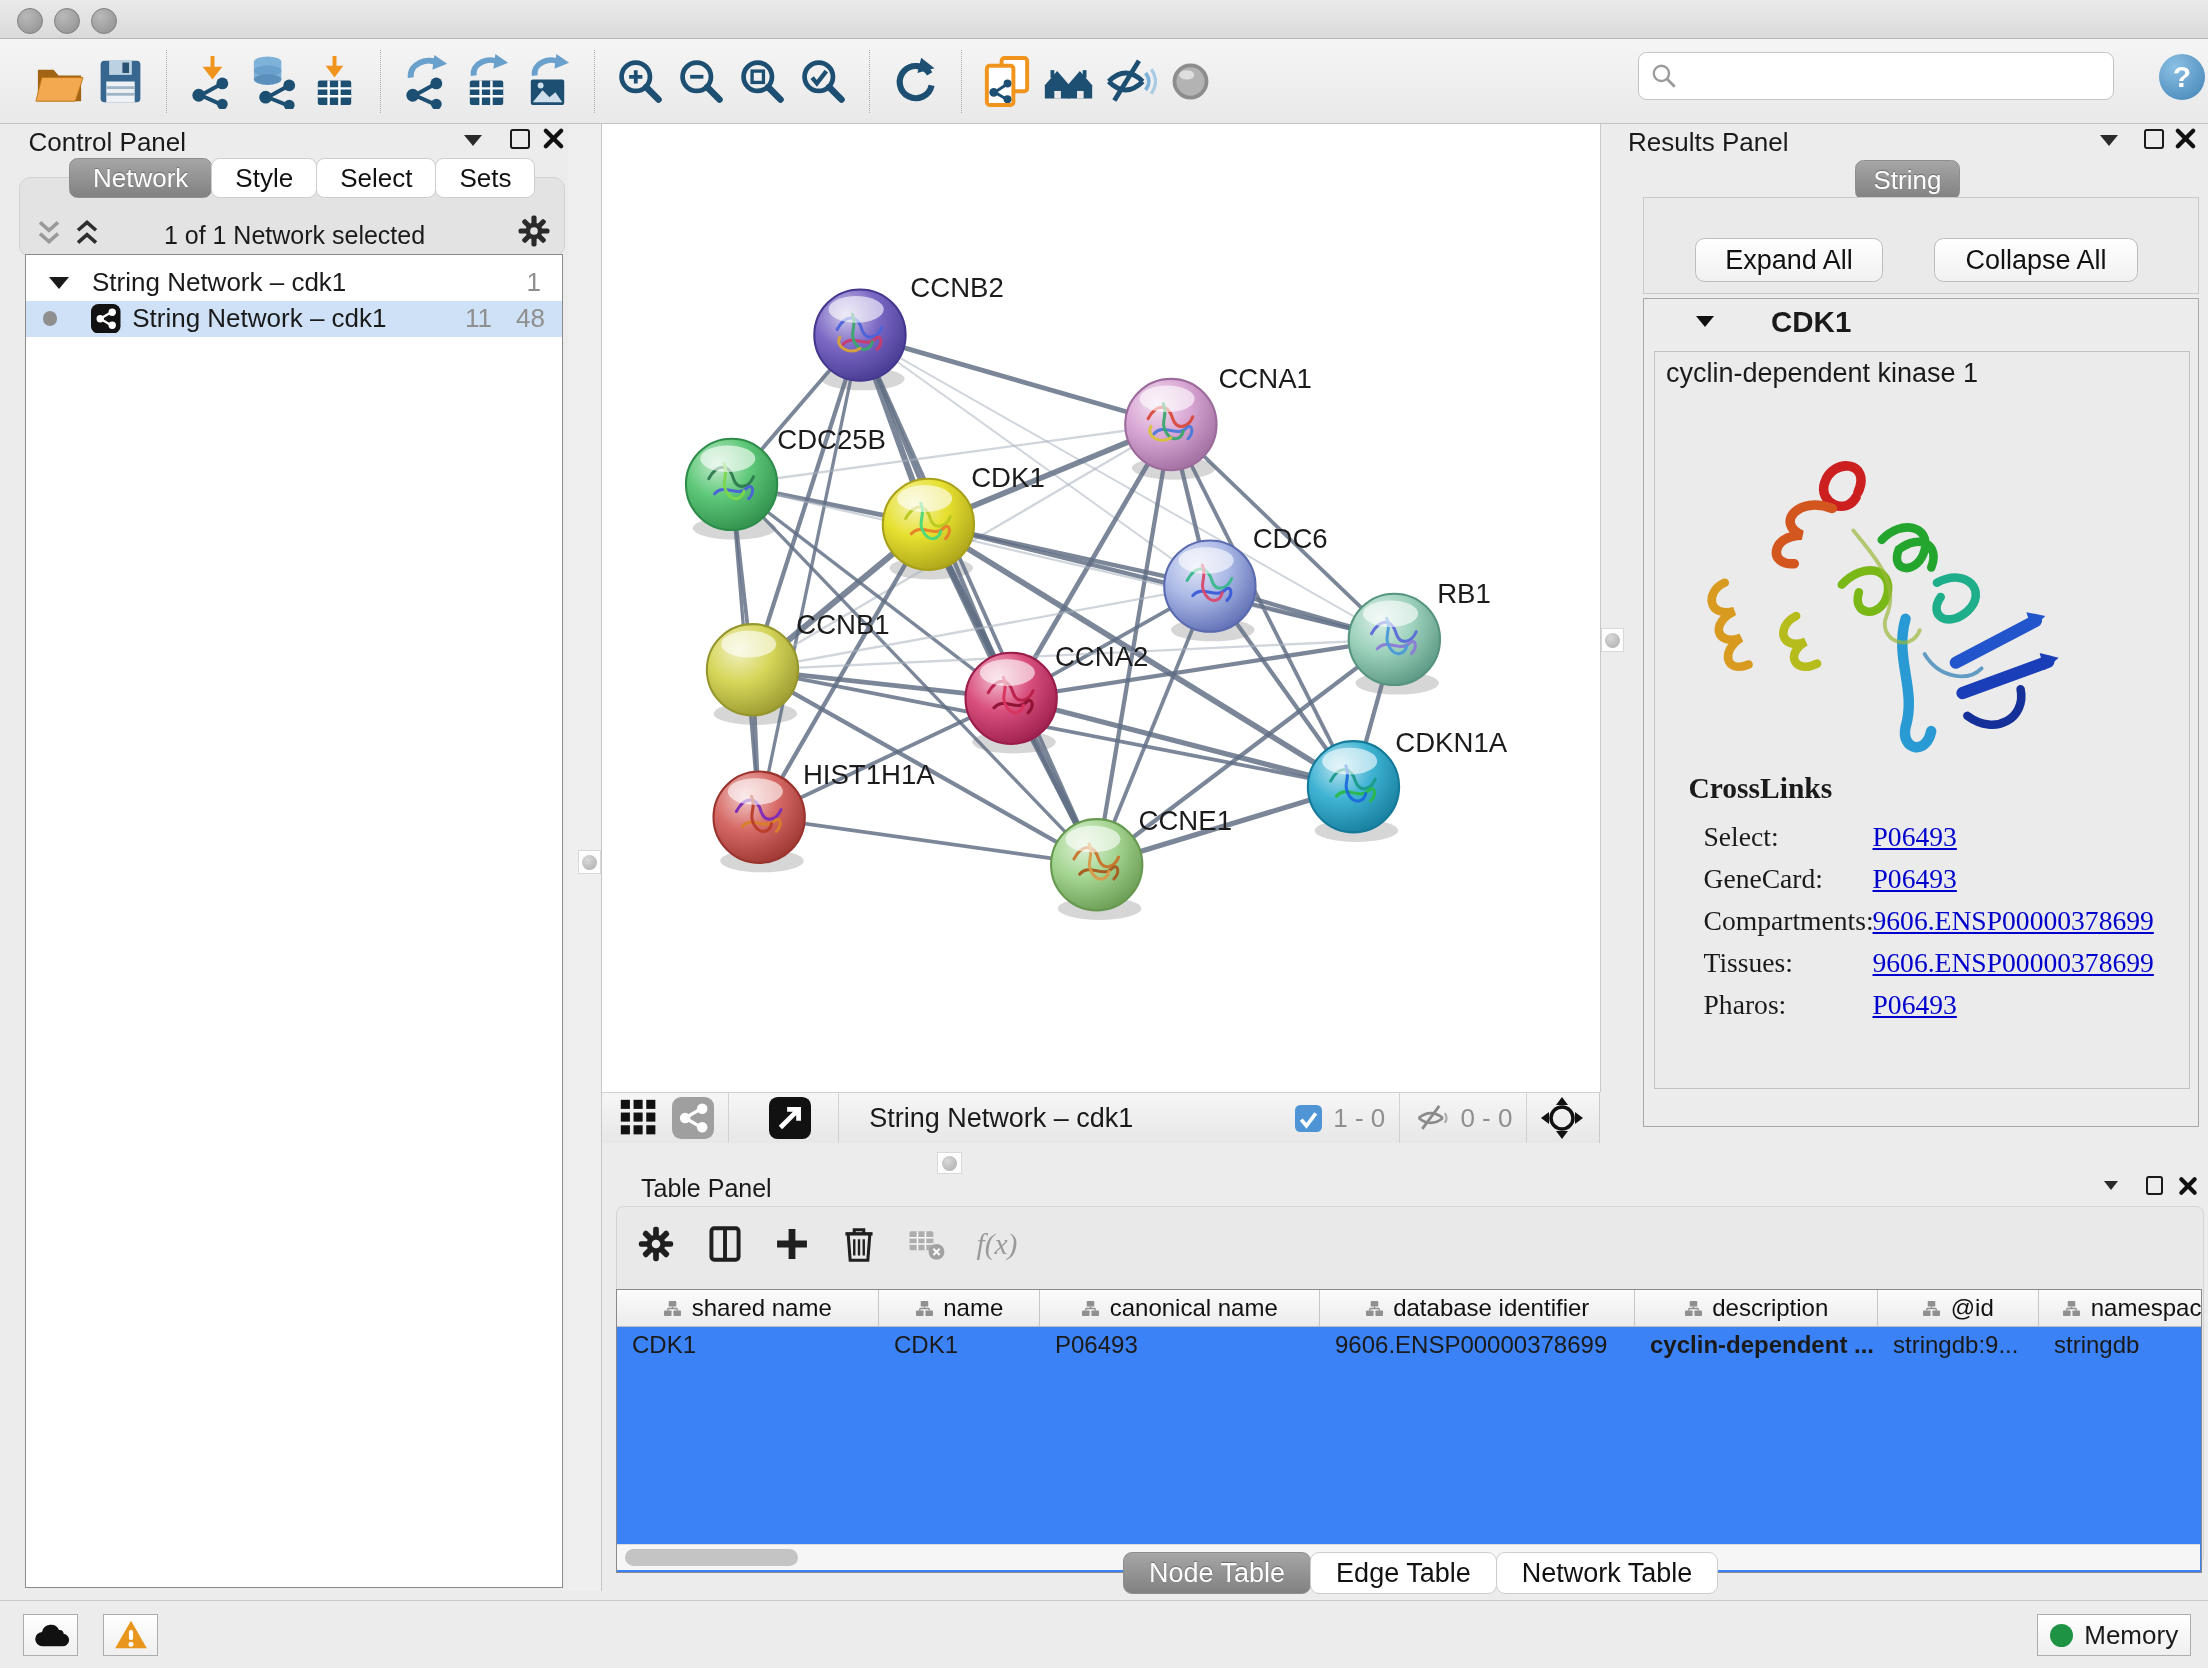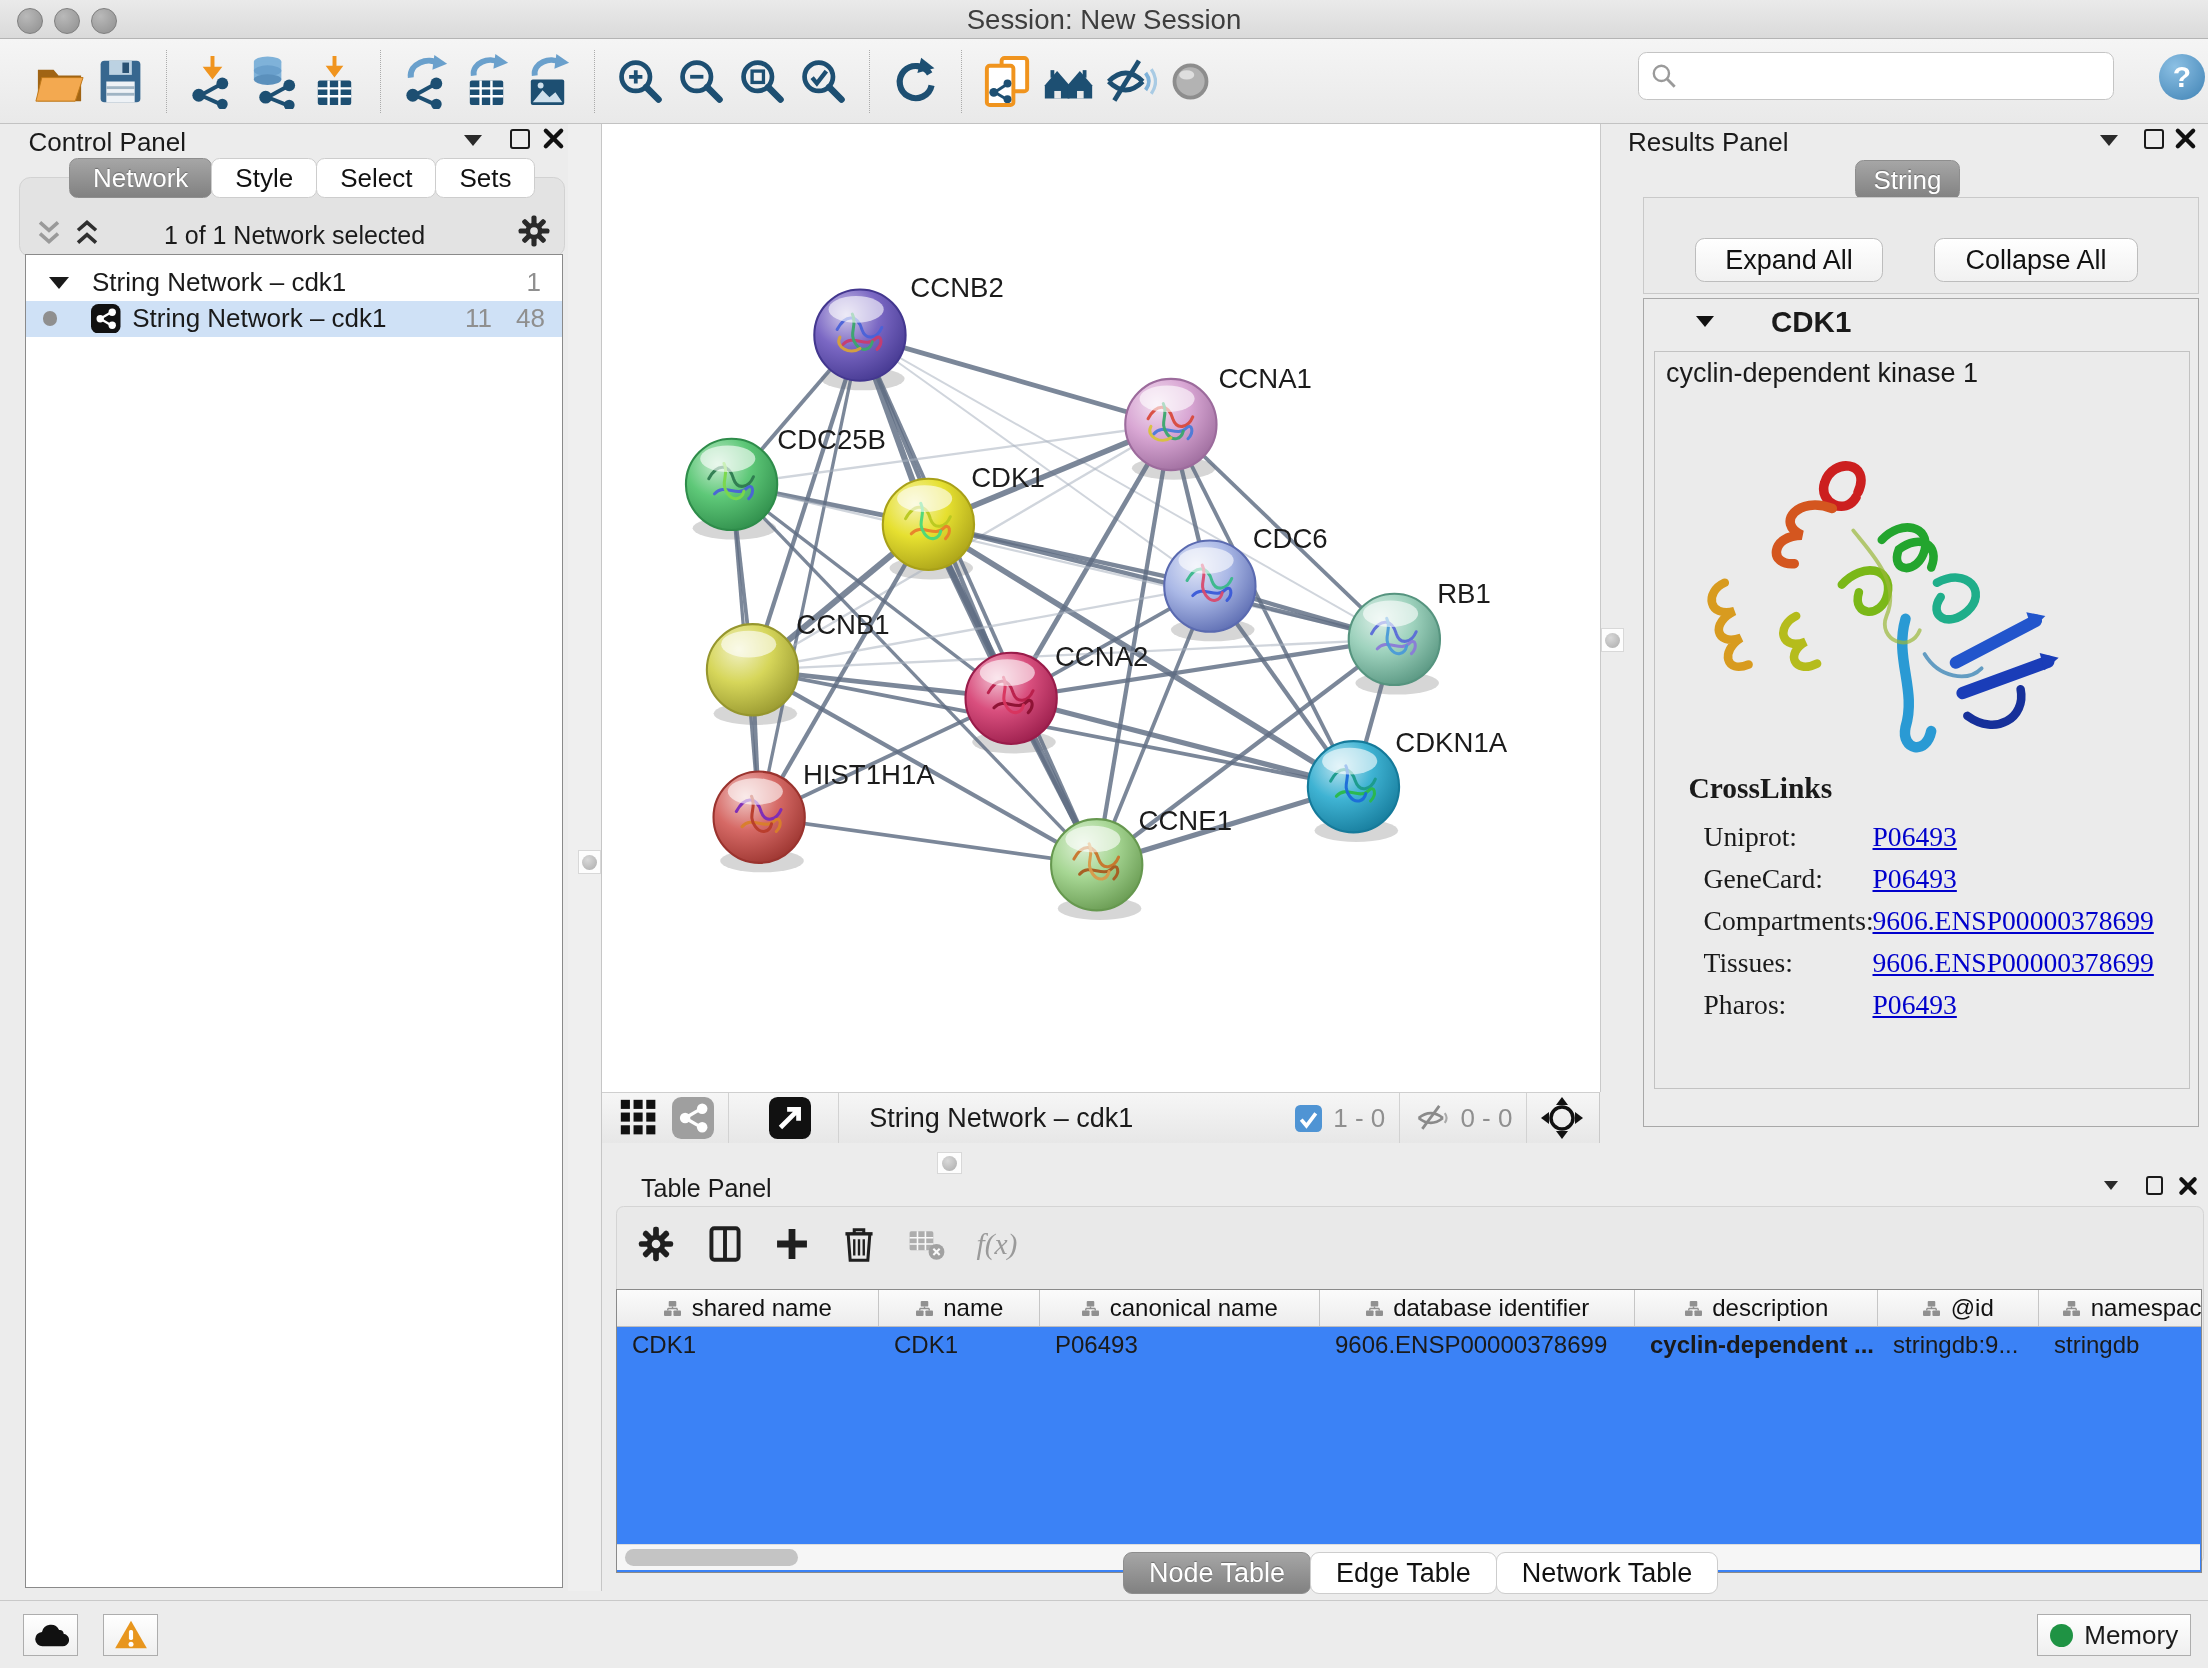--- a/index.html
+++ b/index.html
@@ -104,21 +104,20 @@
 </style>
 </head>
 <body>
 
 <div class="window">
 
   <div class="titlebar">
     <div class="tl" style="left:17px"></div>
     <div class="tl" style="left:54px"></div>
     <div class="tl" style="left:91px"></div>
-    <div class="title-text">Session: New Session</div>
   </div>
 
   <div class="toolbar">
     <div class="tbtn">
       <svg width="55" height="55" viewBox="0 0 56 56">
         <path d="M6 16h16l5 6h23v26H6z" fill="#a06414"></path>
         <path d="M10 24h42l-8 24H4z" fill="#f3a950" stroke="#c07818" stroke-width="1"></path>
       </svg>
     </div>
     <div class="tbtn">
@@ -636,21 +635,21 @@
         <path d="M295 266L385 233" stroke="#1a3db8" stroke-width="13"></path>
         <path d="M396 229l-20-5 5 18z" fill="#1a3db8" stroke="none"></path>
         <path d="M300 290C330 312 362 292 356 262" stroke="#16309a" stroke-width="9"></path>
         <path d="M180 95C200 120 230 150 215 185C205 210 240 225 250 200" stroke="#9ab83a" stroke-width="4" opacity="0.7"></path>
         <path d="M255 225C270 250 300 255 315 240" stroke="#2a7ab0" stroke-width="4" opacity="0.7"></path>
       </svg>
       <div class="xl">
         <div class="abs xl-title" style="left:34px;top:420px">CrossLinks</div>
         <div class="abs" style="left:49px;top:464px;width:466px" id="xlinks">
             <div class="xl-row">
-              <span class="xl-label">Uniprot:</span>
+              <span class="xl-label">Select:</span>
               <span class="xl-link">P06493</span>
             </div>
             <div class="xl-row">
               <span class="xl-label">GeneCard:</span>
               <span class="xl-link">P06493</span>
             </div>
             <div class="xl-row">
               <span class="xl-label">Compartments:</span>
               <span class="xl-link">9606.ENSP00000378699</span>
             </div>

